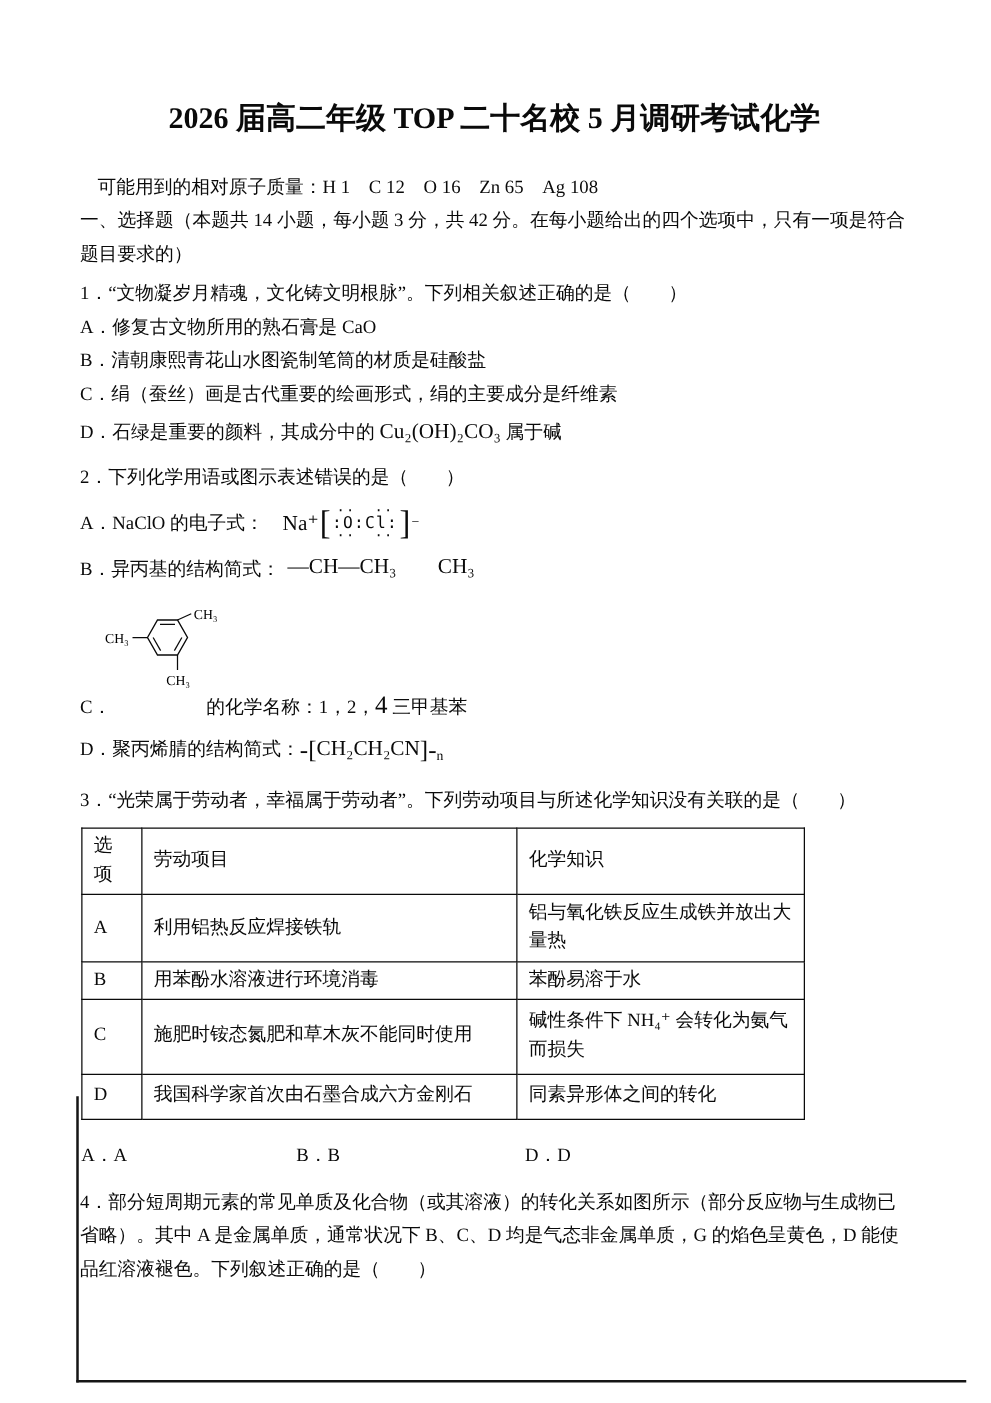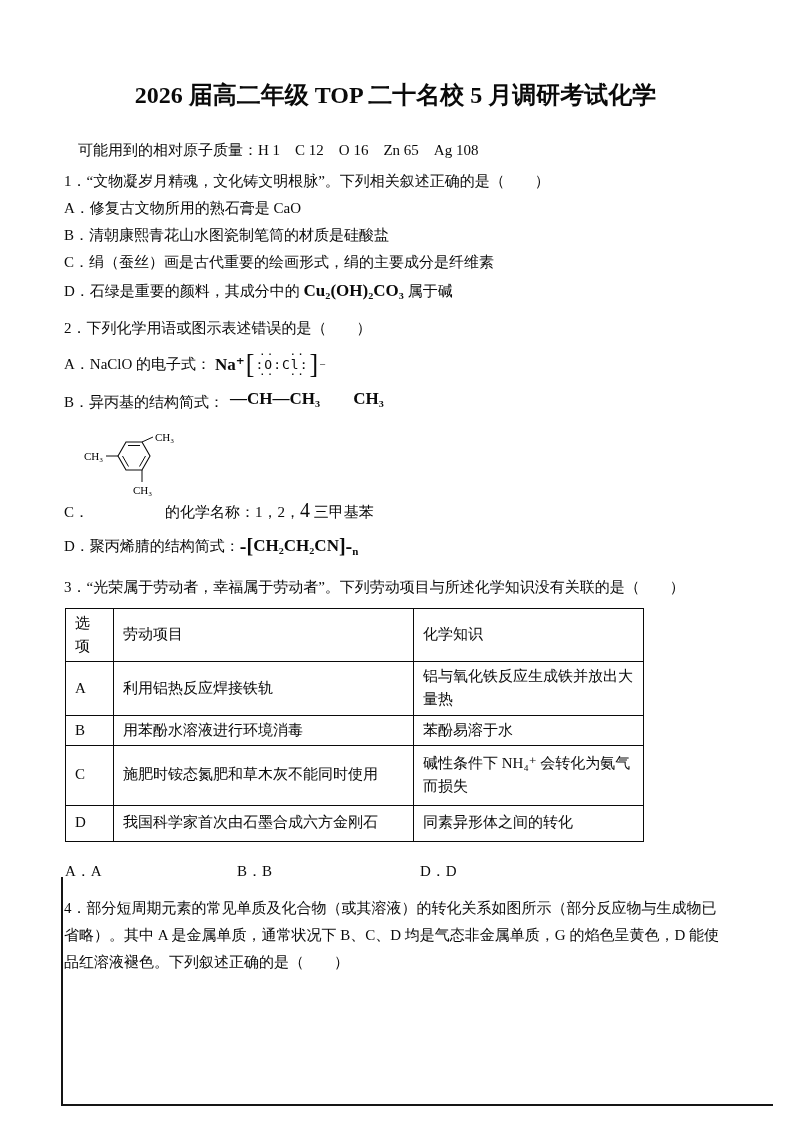--- a/index.html
+++ b/index.html
@@ -13,23 +13,23 @@
     overflow: hidden;
   }
   .page { padding: 74px 66px 0 64px; }
   p { font-size: 15px; line-height: 1.8; margin: 0; }
   .title { font-size: 24px; font-weight: bold; text-align: center; margin: 0 0 20px 0; }
   .bold { font-weight: normal; }
   .masses { margin-left: 14px; }
   .mt4 { margin-top: 4px; }
   .mt8 { margin-top: 8px; }
   .mt10 { margin-top: 10px; }
-  .math { font-size: 17px; font-weight: bold; }
+  .math { font-size: 17px; }
   
-  .eform { display: inline-flex; align-items: center; vertical-align: middle; margin-left: 4px; justify-content: space-between; }
+  .eform { display: inline-flex; align-items: center; vertical-align: middle; margin-left: 15px; justify-content: space-between; }
   .ebracket { font-size: 26px; font-weight: 400; padding: 0 1px; transform: scaleY(1.05); }
   .estack { display: inline-flex; flex-direction: column; align-items: center;
             font-family: "DejaVu Sans Mono", monospace; font-size: 13px; }
   .estack span { white-space: pre; display: block; }
   .estack .dots { font-size: 11px; line-height: 0.55; letter-spacing: 1px; }
   .estack .mid { line-height: 1.05; letter-spacing: 1px; }
   .echarge { font-size: 11px; vertical-align: 9px; }
   
   .struct { display: inline-block; vertical-align: top; margin-left: 6px; line-height: 1.15; }
   .struct .bond { width: 1px; height: 7px; background: #0a0a0a; margin-left: 21px; }
@@ -63,20 +63,21 @@
 </style>
 </head>
 <body>
 
 <div class="page">
 
   <p class="title">2026 届高二年级 TOP 二十名校 5 月调研考试化学</p>
 
   <p class="bold masses">可能用到的相对原子质量：H 1　C 12　O 16　Zn 65　Ag 108</p>
 
+  <p class="bold">一、选择题（本题共 14 小题，每小题 3 分，共 42 分。在每小题给出的四个选项中，只有一项是符合题目要求的）</p>
 
   <p class="mt4">1．“文物凝岁月精魂，文化铸文明根脉”。下列相关叙述正确的是（　　）</p>
   <p>A．修复古文物所用的熟石膏是 CaO</p>
   <p>B．清朝康熙青花山水图瓷制笔筒的材质是硅酸盐</p>
   <p>C．绢（蚕丝）画是古代重要的绘画形式，绢的主要成分是纤维素</p>
   <p><span>D．石绿是重要的颜料，其成分中的 </span><span class="math">Cu₂(OH)₂CO₃</span><span> 属于碱</span></p>
 
   <p class="mt8">2．下列化学用语或图示表述错误的是（　　）</p>
 
   <p>

